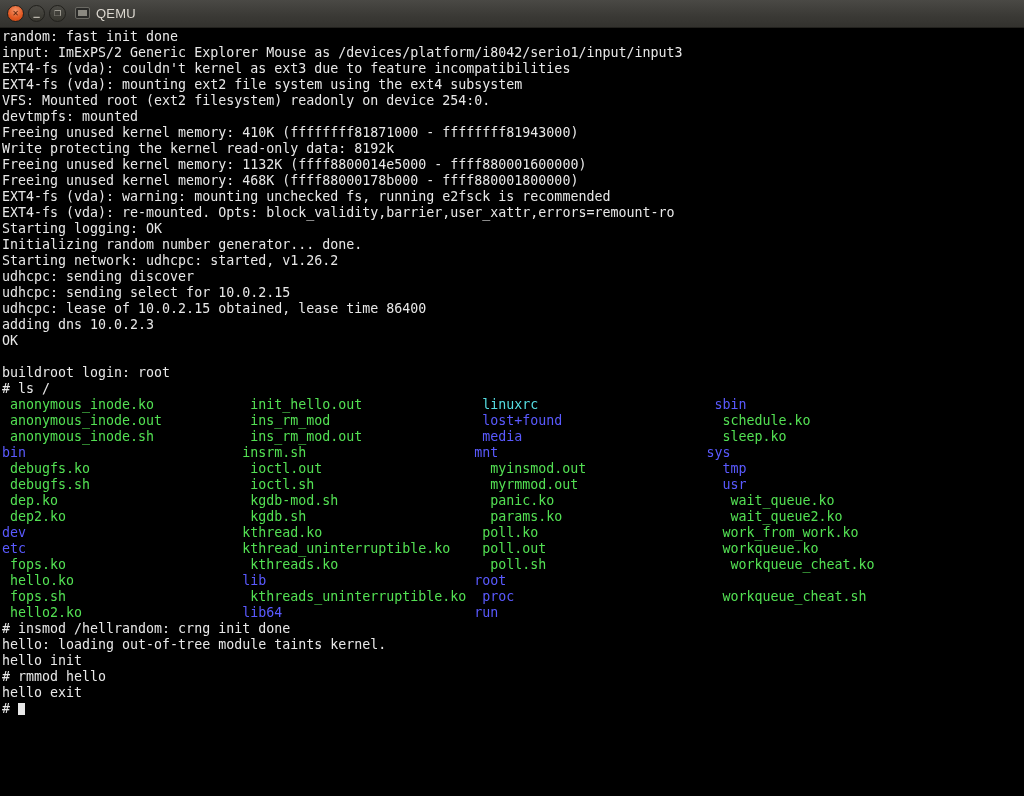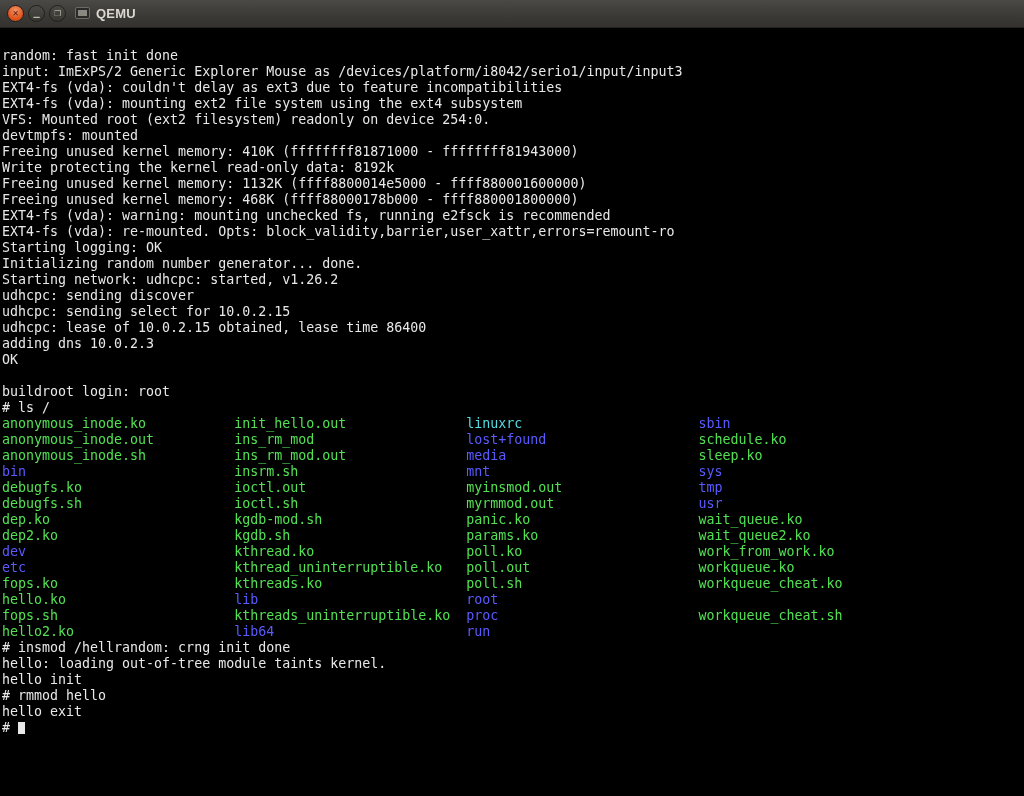--- a/index.html
+++ b/index.html
@@ -74,47 +74,47 @@
   }
   .app-icon .scr {
     position: absolute;
     top: 3px; left: 4px;
     width: 9px; height: 6px;
     background: #8a8880;
   }
   .title {
     color: #dcd8d0;
     font-size: 13px;
-    font-weight: bold;
+    font-weight: normal;
     letter-spacing: 0.2px;
   }
   
   .terminal {
     position: absolute;
     top: 28px; left: 0; right: 0; bottom: 0;
     background: var(--bg, #000);
     font-family: "DejaVu Sans Mono", monospace;
     font-size: 13.3px;
     line-height: 16px;
-    padding: 20px 0 0 2px;
+    padding: 1px 0 0 2px;
     cursor: text;
   }
   .line {
     height: 16px;
     white-space: pre;
     color: var(--fg, #e8e8e8);
   }
   .cell {
     display: inline-block;
     width: 29ch;
     white-space: pre;
     vertical-align: top;
   }
   .c-fg    { color: var(--fg, #e8e8e8); }
-  .c-green { color: var(--green, #53e053); }
+  .c-green { color: var(--green, #53e053); margin-left: 8px; }
   .c-blue  { color: var(--blue, #5555ff); }
   .c-cyan  { color: var(--cyan, #53dddd); }
   .cursor {
     display: inline-block;
     width: 7px;
     height: 12px;
     margin-bottom: -2px;
     background: var(--fg, #e8e8e8);
   }
 </style>
@@ -138,21 +138,21 @@
     <span class="app-icon">
       <span class="mon"></span>
         <span class="scr"></span>
     </span>
     <span class="title">QEMU</span>
   </div>
 
   <div class="terminal" id="terminal">
       <div class="line"><span class="c-fg">random: fast init done</span></div>
       <div class="line"><span class="c-fg">input: ImExPS/2 Generic Explorer Mouse as /devices/platform/i8042/serio1/input/input3</span></div>
-      <div class="line"><span class="c-fg">EXT4-fs (vda): couldn't delay as ext3 due to feature incompatibilities</span></div>
+      <div class="line"><span class="c-fg">EXT4-fs (vda): couldn't kernel as ext3 due to feature incompatibilities</span></div>
       <div class="line"><span class="c-fg">EXT4-fs (vda): mounting ext2 file system using the ext4 subsystem</span></div>
       <div class="line"><span class="c-fg">VFS: Mounted root (ext2 filesystem) readonly on device 254:0.</span></div>
       <div class="line"><span class="c-fg">devtmpfs: mounted</span></div>
       <div class="line"><span class="c-fg">Freeing unused kernel memory: 410K (ffffffff81871000 - ffffffff81943000)</span></div>
       <div class="line"><span class="c-fg">Write protecting the kernel read-only data: 8192k</span></div>
       <div class="line"><span class="c-fg">Freeing unused kernel memory: 1132K (ffff8800014e5000 - ffff880001600000)</span></div>
       <div class="line"><span class="c-fg">Freeing unused kernel memory: 468K (ffff88000178b000 - ffff880001800000)</span></div>
       <div class="line"><span class="c-fg">EXT4-fs (vda): warning: mounting unchecked fs, running e2fsck is recommended</span></div>
       <div class="line"><span class="c-fg">EXT4-fs (vda): re-mounted. Opts: block_validity,barrier,user_xattr,errors=remount-ro</span></div>
       <div class="line"><span class="c-fg">Starting logging: OK</span></div>

